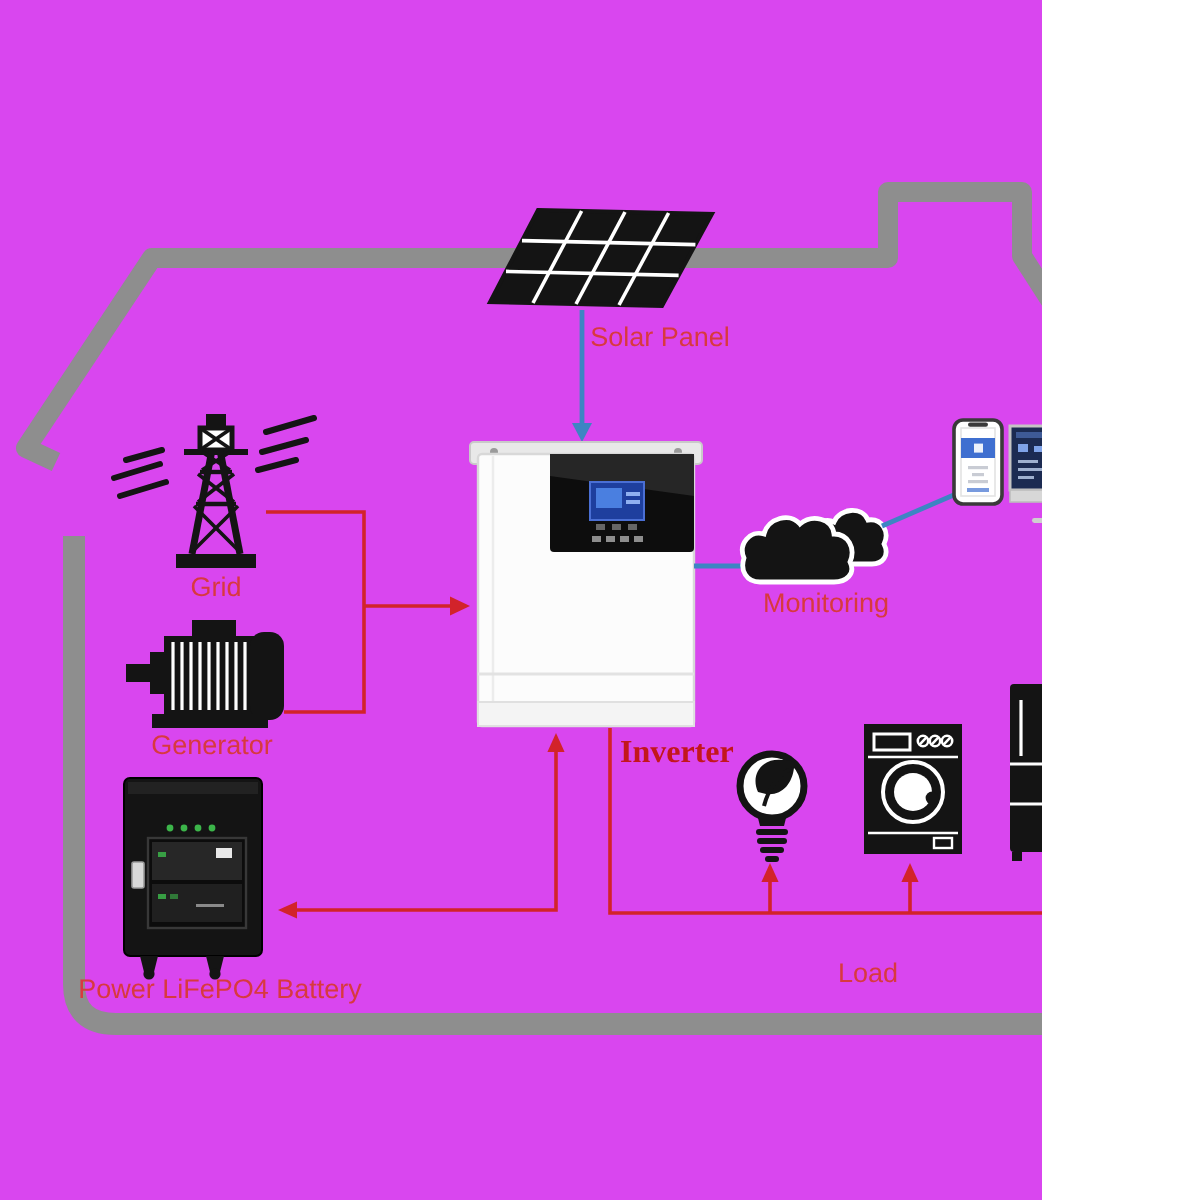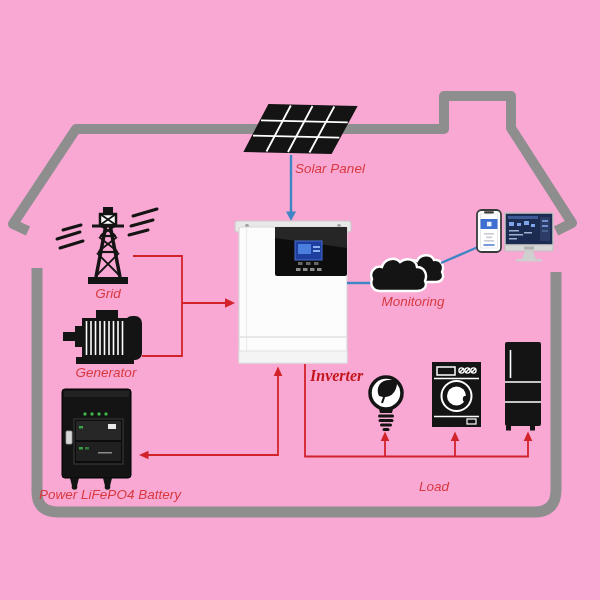--- a/index.html
+++ b/index.html
@@ -1,18 +1,18 @@
 <!DOCTYPE html>
 <html style="--house-gray: #8e8e8e; --label-red: #d8393f; --inverter-red: #c3161c; --arrow-red: #d2232a; --arrow-blue: #3d85c3; --icon-black: #141414; --lcd-blue: #1e3f9e; --screen-navy: #1c2b52; --led-green: #3cb54a;"><head>
 <meta charset="utf-8">
 <style>
   html,body { margin:0; padding:0; background:#fff; }
   #stage {
-    position:relative; width:600px; height:600px; background:#f9a8d4;
-    font-family:"Liberation Sans", sans-serif; overflow:hidden;font-style:italic;
+    position:relative; width:521px; height:600px; background:#d946ef;
+    font-family:"Liberation Sans", sans-serif; overflow:hidden;
   }
   svg { display:block; }
   .house   { stroke:var(--house-gray); fill:none; stroke-width:10; stroke-linejoin:round; stroke-linecap:butt; }
   .house2  { stroke:var(--house-gray); fill:none; stroke-width:11; stroke-linejoin:round; }
   .redline { stroke:var(--arrow-red); fill:none; stroke-width:1.8; }
   .redhead { fill:var(--arrow-red); }
   .blueline{ stroke:var(--arrow-blue); fill:none; stroke-width:2.4; }
   .bluehead{ fill:var(--arrow-blue); }
   .blk     { fill:var(--icon-black); }
   .blkline { stroke:var(--icon-black); fill:none; }

